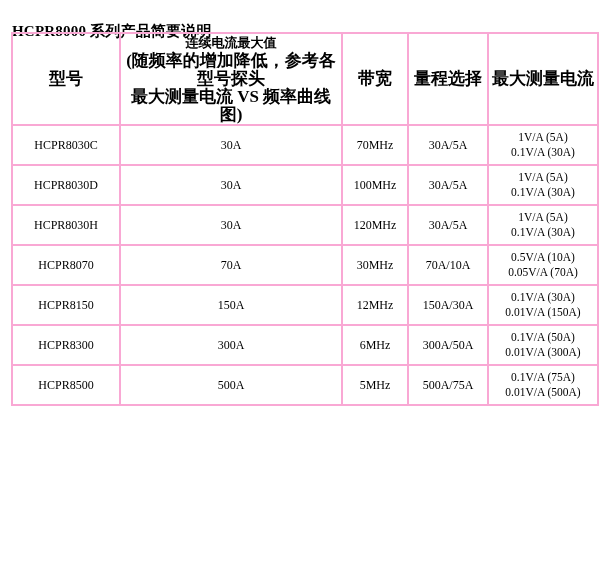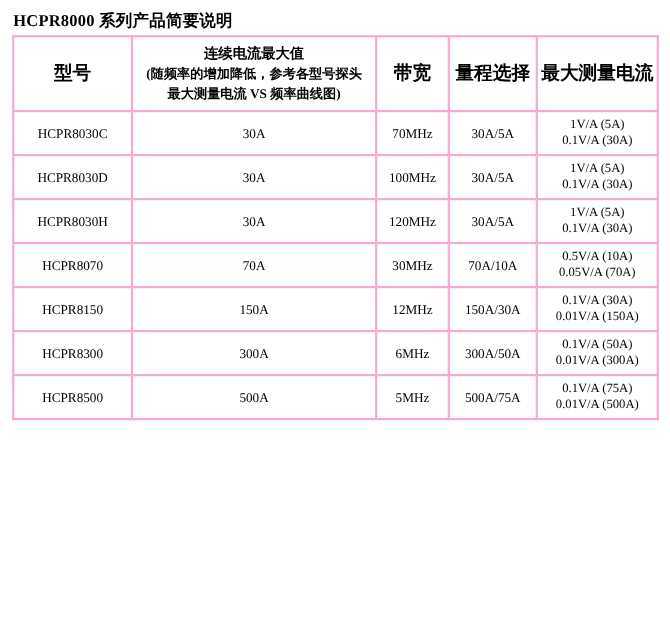--- a/index.html
+++ b/index.html
@@ -16,21 +16,21 @@
   }
   .page {
     position: relative;
     width: 609px;
     height: 561px;
     box-sizing: border-box;
   }
   .doc-title {
     position: absolute;
     left: 12px;
-    top: 10px;
+    top: 22px;
     font-size: 15px;
     font-weight: bold;
     letter-spacing: 0.2px;
     white-space: nowrap;
   }
   .table-wrap {
     position: absolute;
     left: 11px;
     top: 32px;
     width: 586px;
@@ -56,21 +56,21 @@
   }
   table.spec thead th.wide {
     font-size: 12px;
     font-weight: bold;
   }
   table.spec thead th.wide .l1 {
     font-size: 13px;
   }
   table.spec thead th.wide .l2,
   table.spec thead th.wide .l3 {
-    font-size: 12px;
+    font-size: 17px;
   }
   table.spec tbody td {
     height: 38px;
     font-size: 12px;
   }
   td.model {
     text-align: left;
     padding-left: 14px;
     font-size: 12.5px;
   }

